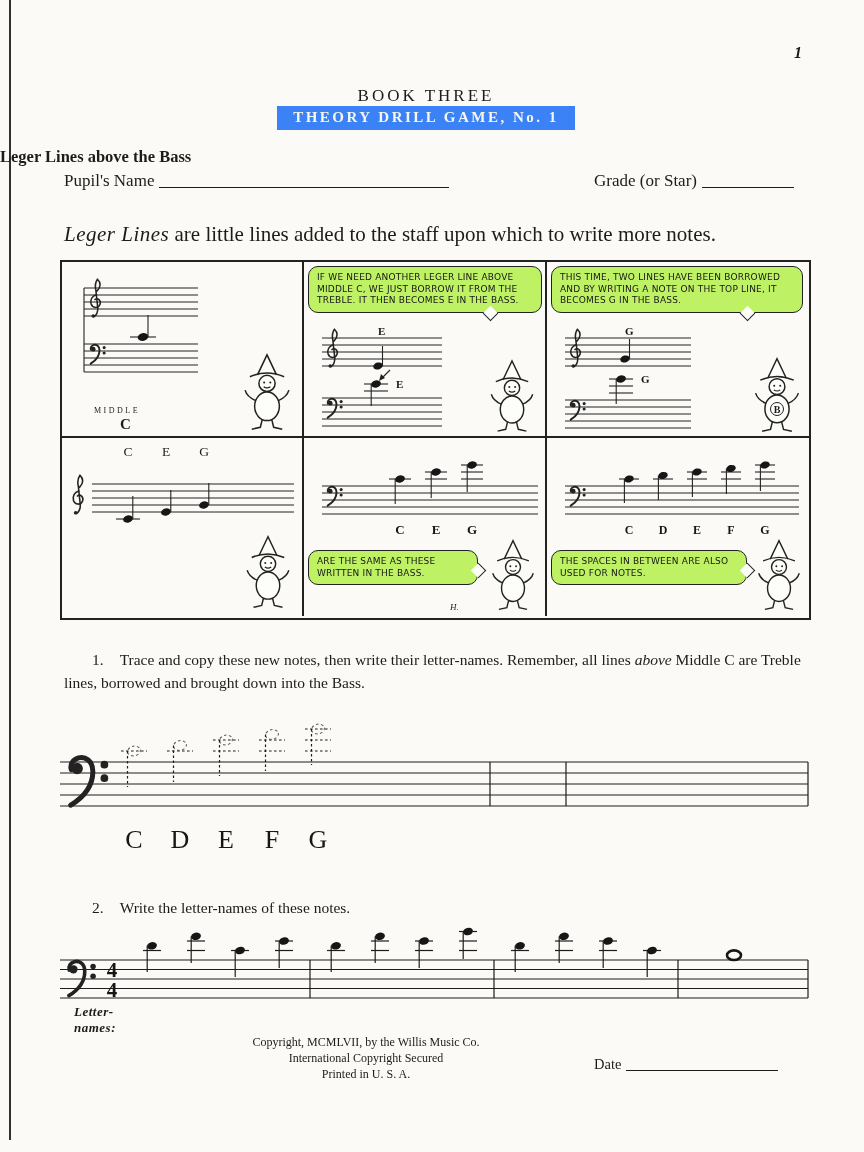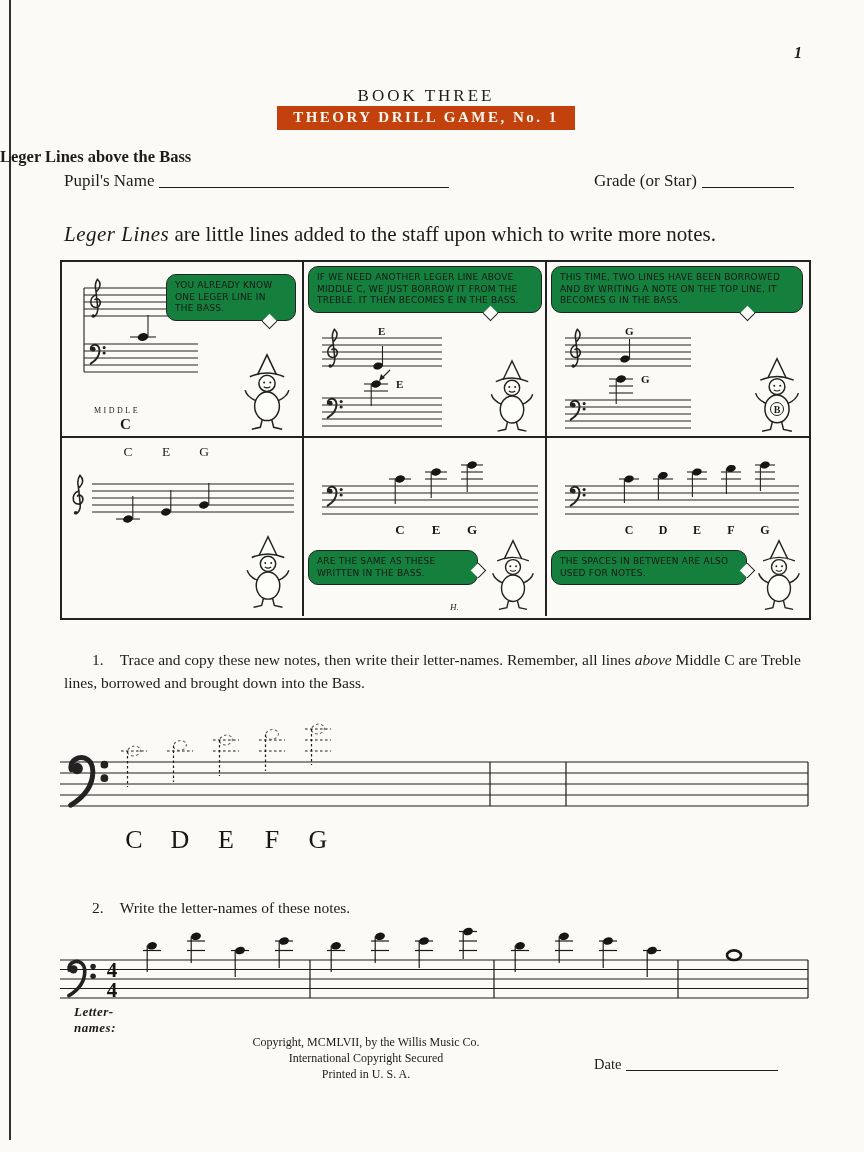--- a/index.html
+++ b/index.html
@@ -12,39 +12,39 @@
     overflow:hidden;
   }
   .abs { position:absolute; }
 
   .edge-line { left:9px; top:0; width:2px; height:1140px; background:#30302e; }
 
   .page-num { top:44px; right:62px; font-size:16px; font-weight:bold; font-style:italic; }
 
   .book-title { top:86px; left:0; width:852px; text-align:center; font-size:17px; letter-spacing:3px; }
   .banner-row { top:106px; left:0; width:852px; text-align:center; }
-  .banner { display:inline-block; background:#c2410c; color:#f6f5ef; font-weight:bold;
+  .banner { display:inline-block; background:#3b82f6; color:#f6f5ef; font-weight:bold;
             font-size:15px; letter-spacing:2.5px; padding:3px 16px 4px; }
   .subtitle { top:147px; left:0; width:852px; font-weight:bold; font-size:16.5px; }
 
   .name-row { top:171px; left:64px; width:730px; display:flex; justify-content:space-between; font-size:17px; }
   .blank { display:inline-block; border-bottom:1.4px solid #1c1c1c; height:13px; margin-left:5px; vertical-align:-2px; }
   .w290 { width:290px; } .w92 { width:92px; } .w152 { width:152px; }
 
   .intro { top:222px; left:64px; width:744px; font-size:21px; }
   .intro i { letter-spacing:0.5px; }
 
   
   .comic { top:260px; left:60px; width:751px; height:360px; border:2px solid #222;
            display:grid; grid-template-columns:242px 243px 262px; grid-template-rows:176px 178px; }
   .panel { position:relative; border-right:2px solid #222; border-bottom:2px solid #222; }
   .panel:nth-child(3n) { border-right:none; }
   .panel:nth-child(n+4) { border-bottom:none; }
 
-  .bubble { position:absolute; background:#15803d; border:1.6px solid #222; border-radius:10px;
+  .bubble { position:absolute; background:#bef264; border:1.6px solid #222; border-radius:10px;
             padding:5px 8px; font-family:"DejaVu Sans", sans-serif; font-size:9px; line-height:1.3;
             letter-spacing:0.2px; color:#161616; z-index:2; }
   .bubble.tail-b::after { content:""; position:absolute; bottom:-7px; left:76%; width:10px; height:10px;
             background:#fdfdfa; border-right:1.6px solid #222; border-bottom:1.6px solid #222;
             transform:rotate(45deg); }
   .bubble.tail-r::after { content:""; position:absolute; right:-7px; top:42%; width:10px; height:10px;
             background:#fdfdfa; border-top:1.6px solid #222; border-right:1.6px solid #222;
             transform:rotate(45deg); }
 
   .p-art { position:absolute; }
@@ -147,21 +147,20 @@
         <use href="#treble-clef" x="20" y="8" width="17" height="45"></use>
         <use href="#bass-clef" x="20" y="73" width="20" height="23"></use>
         <g>
           <line x1="62" y1="67" x2="88" y2="67"></line>
           <ellipse cx="75" cy="67" rx="5.4" ry="3.9" fill="#161616" transform="rotate(-14 75 67)"></ellipse>
           <line x1="80" y1="67" x2="80" y2="45"></line>
         </g>
       </svg>
       <span class="abs lbl-middle" style="left:32px; top:144px;">MIDDLE</span>
       <span class="abs lbl-bigC" style="left:58px; top:154px;">C</span>
-      <div class="bubble tail-b" style="left:104px; top:12px; width:130px;">YOU ALREADY KNOW ONE LEGER LINE IN THE BASS.</div>
       <svg class="p-art" style="right:6px; bottom:4px;" width="58" height="80">
         <use href="#elf" x="0" y="0" width="58" height="80"></use>
       </svg>
     </div>
 
     <div class="panel">
       <div class="bubble tail-b" style="left:4px; top:4px; width:234px;">IF WE NEED ANOTHER LEGER LINE ABOVE MIDDLE C, WE JUST BORROW IT FROM THE TREBLE. IT THEN BECOMES E IN THE BASS.</div>
       <svg class="p-art" style="left:4px; top:64px;" width="160" height="112">
         <g>
           <line x1="14" y1="12" x2="134" y2="12"></line>

